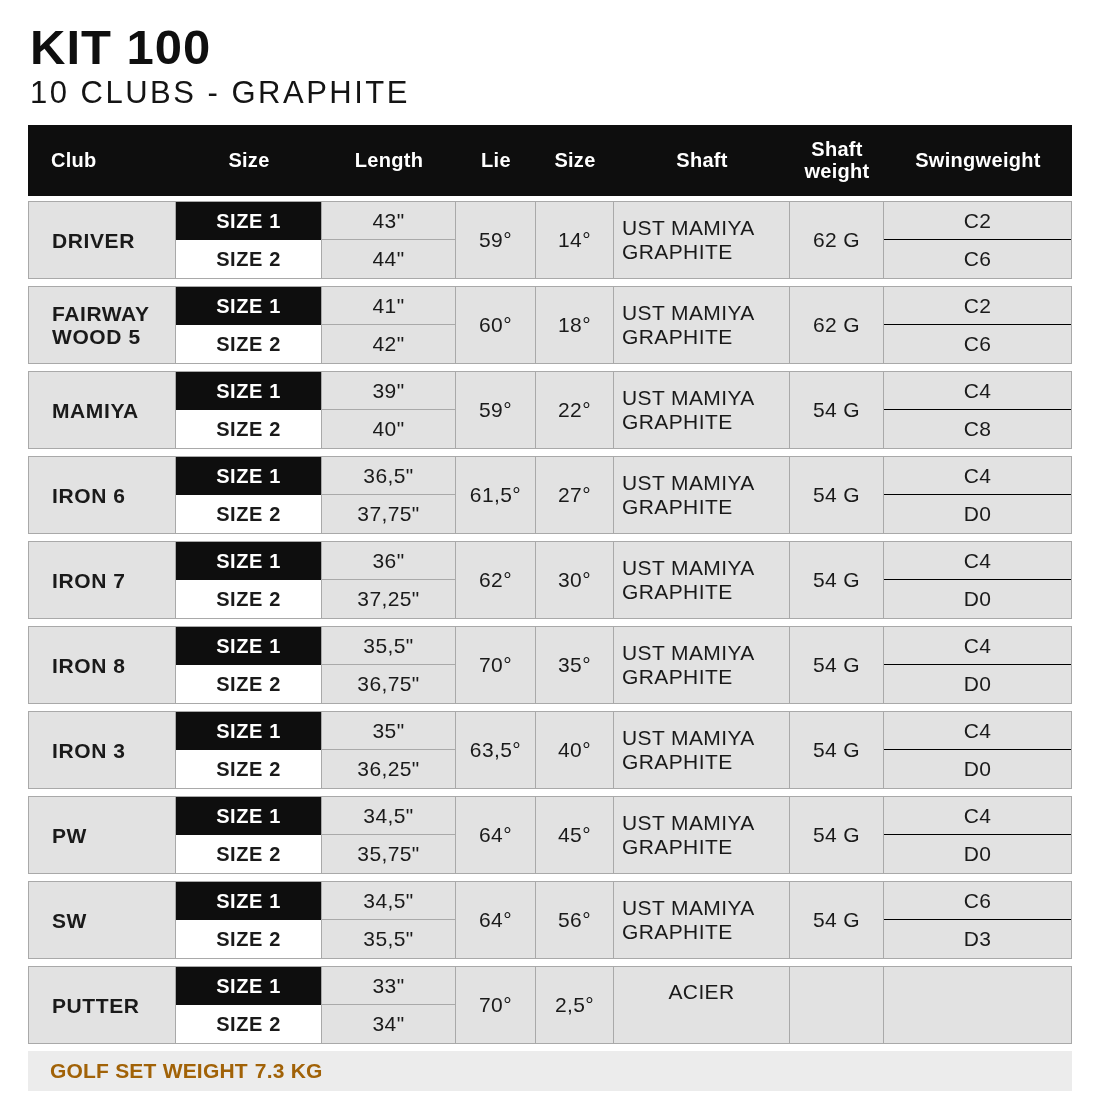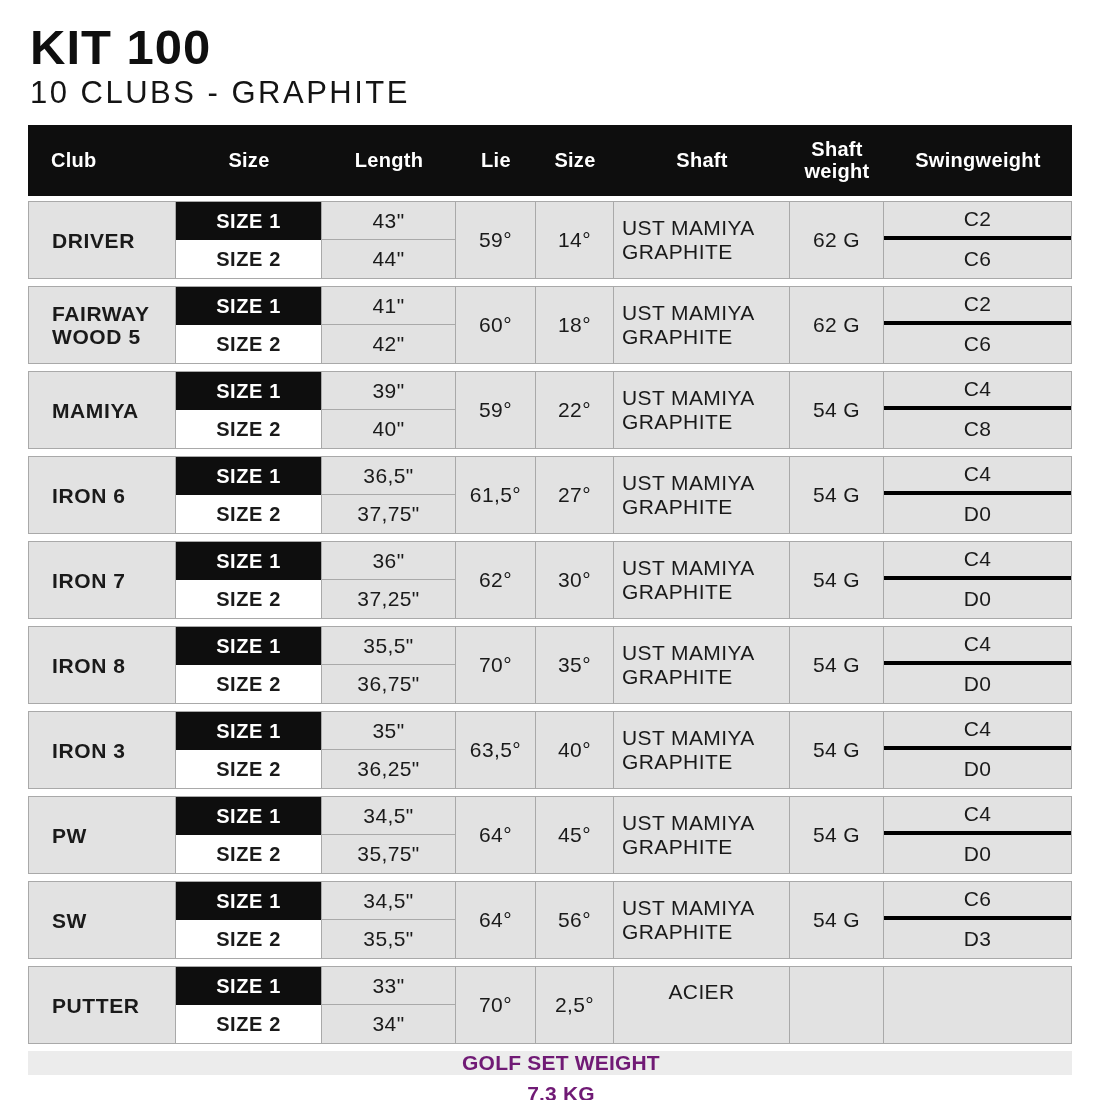--- a/index.html
+++ b/index.html
@@ -37,28 +37,28 @@
              font-weight:700; font-size:20px; letter-spacing:.6px; }
   .c-size2 { grid-column:2; grid-row:2; background:#ffffff; font-weight:700;
              font-size:20px; letter-spacing:.6px; }
   .c-len1 { grid-column:3; grid-row:1; border-bottom:1px solid #a9a9a9; }
   .c-len2 { grid-column:3; grid-row:2; }
   .c-lie  { grid-column:4; grid-row:1/3; }
   .c-loft { grid-column:5; grid-row:1/3; }
   .c-shaft{ grid-column:6; grid-row:1/3; text-align:left; line-height:1.15; padding:0 8px; }
   .c-shaft.single { align-items:flex-start; padding-top:13px; }
   .c-weight { grid-column:7; grid-row:1/3; }
-  .c-sw1 { grid-column:8; grid-row:1; border-right:none; border-bottom:4px solid #000000; }
+  .c-sw1 { grid-column:8; grid-row:1; border-right:none; border-bottom:1px solid #000000; }
   .c-sw2 { grid-column:8; grid-row:2; border-right:none; }
   .c-sw-merged { grid-column:8; grid-row:1/3; border-right:none; }
 
   
-  .footer { margin-top:4px; height:24px; background:#ececec; display:flex;
+  .footer { margin-top:4px; height:40px; background:#ececec; display:flex;
             align-items:center; padding-left:22px; font-size:21px; gap:7px;
-            letter-spacing:.2px; color:#701a75;flex-direction:column; }
+            letter-spacing:.2px; color:#a16207; }
   .footer .b { font-weight:700; }
 </style>
 </head>
 <body>
 
 <div class="wrap">
 
   <div class="title">KIT 100</div>
   <div class="subtitle">10 CLUBS - GRAPHITE</div>
 

